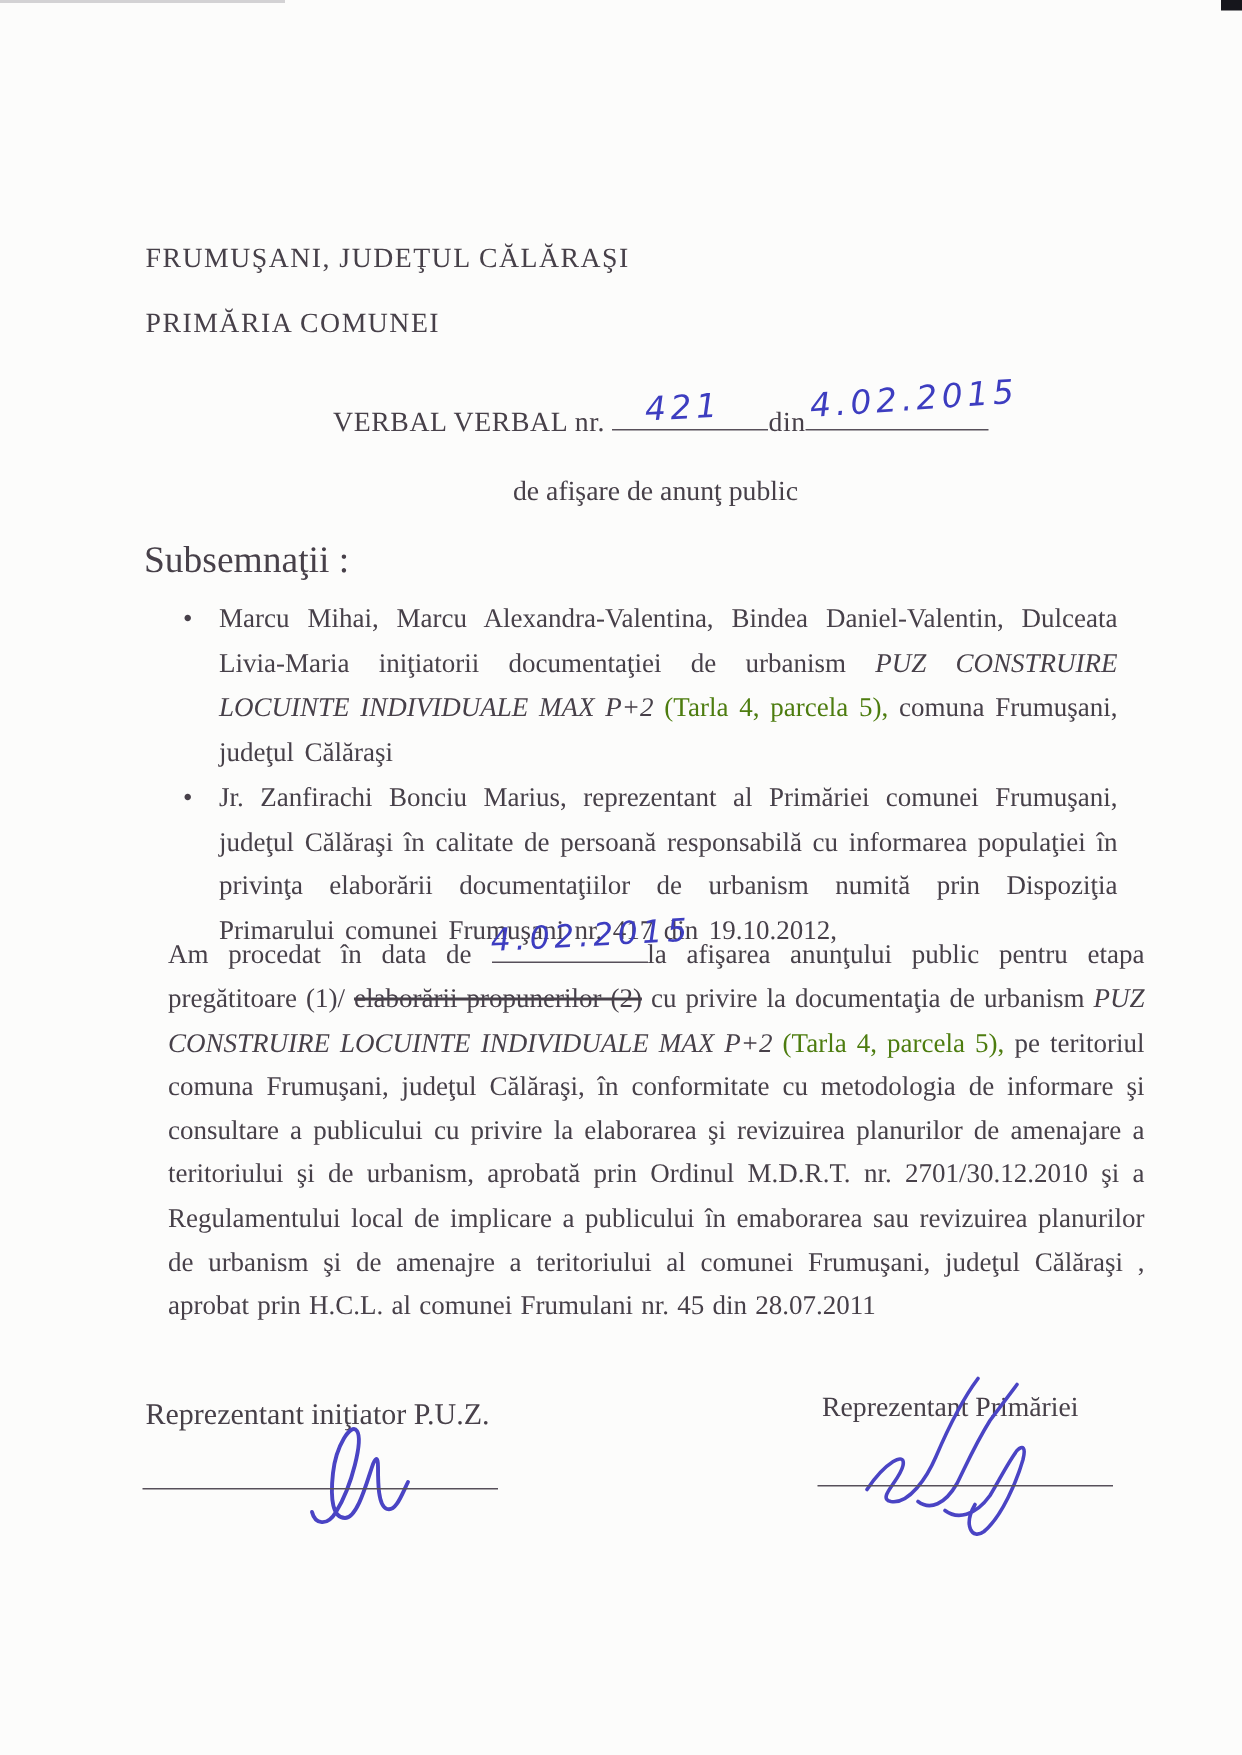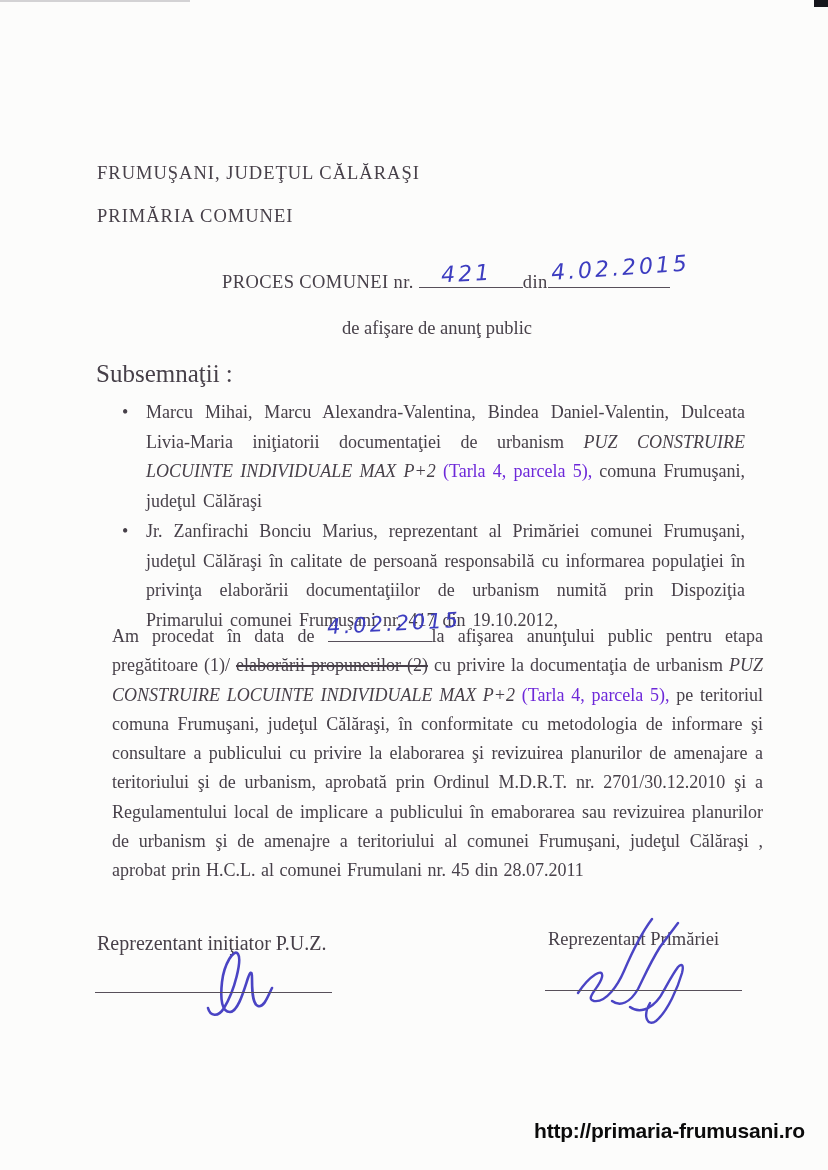--- a/index.html
+++ b/index.html
@@ -35,21 +35,21 @@
 
   .salutation{position:absolute;left:96px;top:360px;font-size:25px;}
 
   .bullet-list{position:absolute;left:120px;top:398px;width:625px;font-size:18px;line-height:29.5px;}
   .bullet-item{position:relative;padding-left:26px;text-align:justify;word-spacing:2.5px;margin-bottom:1px;}
   .bullet-dot{position:absolute;left:2px;top:0;font-size:18px;}
 
   .main-paragraph{position:absolute;left:112px;top:622px;width:651px;font-size:18px;line-height:29.3px;text-align:justify;word-spacing:1px;}
 
   .italic-seg{font-style:italic;}
-  .blue-seg{color:#6d28d9;}
+  .blue-seg{color:#4d7c0f;}
   .strike-seg{text-decoration:line-through;text-decoration-thickness:1.6px;}
   .blank-inline{display:inline-block;position:relative;width:104px;height:16px;border-bottom:1.6px solid #57505a;vertical-align:baseline;}
   .hw-inline{position:absolute;left:0;bottom:-1px;font-size:21px;width:150px;transform:rotate(-3deg);transform-origin:left bottom;white-space:nowrap;z-index:2;}
 
   .sig-label-left{position:absolute;left:97px;top:932px;font-size:20px;}
   .sig-label-right{position:absolute;left:548px;top:929px;font-size:18.5px;}
   .sig-line-left{position:absolute;left:95px;top:992px;width:237px;border-top:1.6px solid #57505a;}
   .sig-line-right{position:absolute;left:545px;top:990px;width:197px;border-top:1.6px solid #57505a;}
   .sig-svg-left{position:absolute;left:180px;top:938px;}
   .sig-svg-right{position:absolute;left:560px;top:915px;}
@@ -66,21 +66,21 @@
 <div class="page">
 
   <div class="artifact-top-edge"></div>
   <div class="artifact-corner"></div>
 
   <div class="header">
     <div>FRUMUŞANI, JUDEŢUL CĂLĂRAŞI</div>
     <div>PRIMĂRIA COMUNEI</div>
   </div>
 
-  <div class="title-line"><span>PROCES COMUNEI nr.</span>
+  <div class="title-line"><span>VERBAL VERBAL nr.</span>
     <span class="blank blank-num"><span class="handwriting hw-num">421</span></span><span>din</span><span class="blank blank-date"><span class="handwriting hw-date">4.02.2015</span></span>
   </div>
 
   <div class="subtitle">de afişare de anunţ public</div>
 
   <div class="salutation">Subsemnaţii :</div>
 
   <div class="bullet-list">
     <div class="bullet-item">
       <span class="bullet-dot">•</span><span>Marcu Mihai, Marcu Alexandra-Valentina, Bindea Daniel-Valentin, Dulceata Livia-Maria iniţiatorii documentaţiei de urbanism </span><span class="italic-seg">PUZ CONSTRUIRE LOCUINTE INDIVIDUALE MAX P+2 </span><span class="blue-seg">(Tarla 4, parcela 5),</span><span> comuna Frumuşani, judeţul Călăraşi</span>
@@ -99,15 +99,14 @@
   <svg class="sig-svg-left" width="170" height="85" viewBox="0 0 170 85">
     <path d="M28,70 C30,78 38,80 44,70 C55,52 62,22 58,16 C54,10 44,26 42,44 C40,62 42,74 50,74 C58,74 64,52 68,40 C70,34 72,32 72,40 C72,50 72,66 78,68 C84,70 88,58 92,50" stroke="#4a44c4" stroke-width="2.6" fill="none" stroke-linecap="round"></path>
   </svg>
   <svg class="sig-svg-right" width="200" height="110" viewBox="0 0 200 110">
     <path d="M18,78 C30,60 44,52 42,62 C40,72 24,84 34,86 C46,88 58,70 64,56 C70,42 80,20 92,4 M52,86 C60,92 70,88 78,74 C84,62 90,48 100,32 L118,8 M70,92 C78,98 90,96 100,82 C106,72 112,60 118,52 C122,48 124,50 122,58 C118,72 108,96 96,106 C88,112 82,102 90,88" stroke="#4a44c4" stroke-width="2.4" fill="none" stroke-linecap="round"></path>
   </svg>
 
   <div class="sig-line-left"></div>
   <div class="sig-line-right"></div>
 
-  <div class="footer-url">http://primaria-frumusani.ro</div>
 
 </div>
 
 </body></html>

